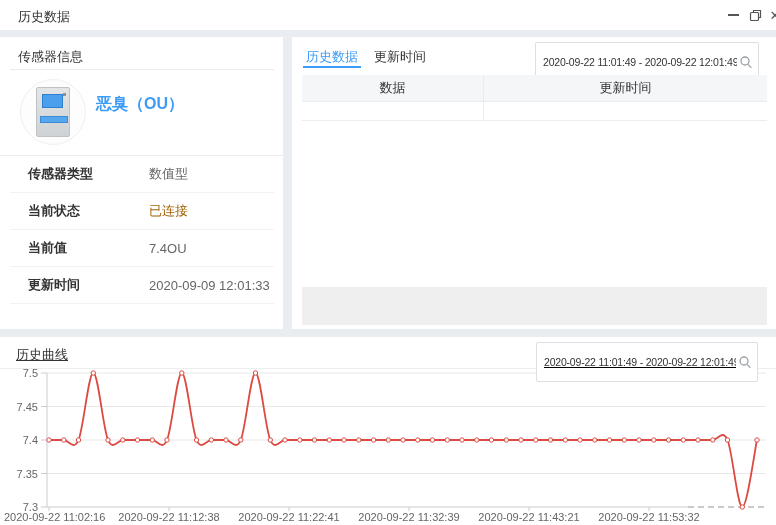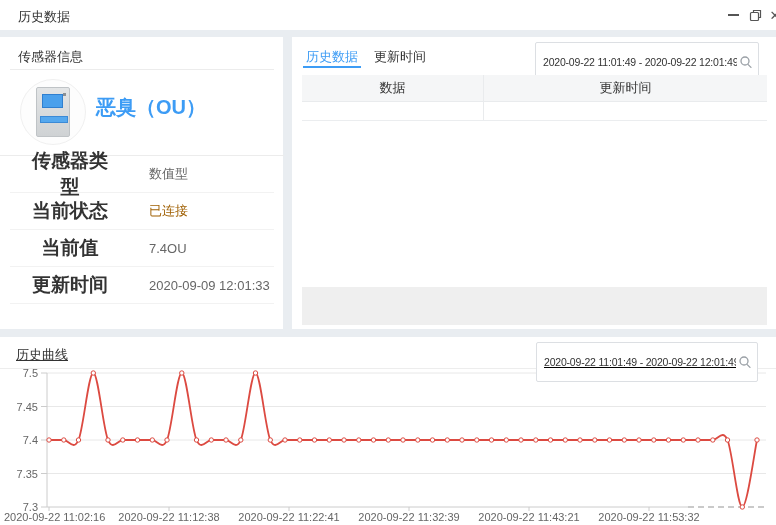--- a/index.html
+++ b/index.html
@@ -50,31 +50,31 @@
   .device .screen-lcd{
     position:absolute;left:5px;top:6px;width:19px;height:12px;
     background:#4aa0ec;border:1px solid #2f7fd0;
   }
   .device .dot{position:absolute;right:3px;top:5px;width:3px;height:3px;background:#8a8f94;}
   .device .strip{
     position:absolute;left:3px;top:28px;width:26px;height:5px;
     background:#55a8ee;border:1px solid #3b8ad6;
   }
   .sensor-name{
-    position:absolute;left:96px;top:57px;font-size:20px;font-weight:bold;color:#3d9cf5;
+    position:absolute;left:96px;top:57px;font-size:16px;font-weight:bold;color:#3d9cf5;
   }
   .sensor-device{
     position:absolute;left:96px;top:85px;font-size:12px;color:#999;
   }
   .info-rows{position:absolute;left:0;top:118px;width:284px;}
   .info-row{
     box-sizing:border-box;height:37px;margin:0 10px;padding-left:18px;
     display:flex;align-items:center;border-bottom:1px solid #f2f2f2;
   }
-  .info-label{width:84px;font-size:19px;color:#333;font-weight:bold;text-align:center;}
+  .info-label{width:84px;font-size:13px;color:#333;font-weight:bold;}
   .info-value{font-size:13px;color:#666;margin-left:37px;}
   .info-value.green{color:#a16207;}
   
   .tab{
     position:absolute;top:10px;height:19px;line-height:19px;
     font-size:13px;padding:0 3px;cursor:pointer;
   }
   .tab-active{color:#3d9cf5;border-bottom:2px solid #3d9cf5;}
   .tab-idle{color:#333;}
   .tab-history{left:11px;}

